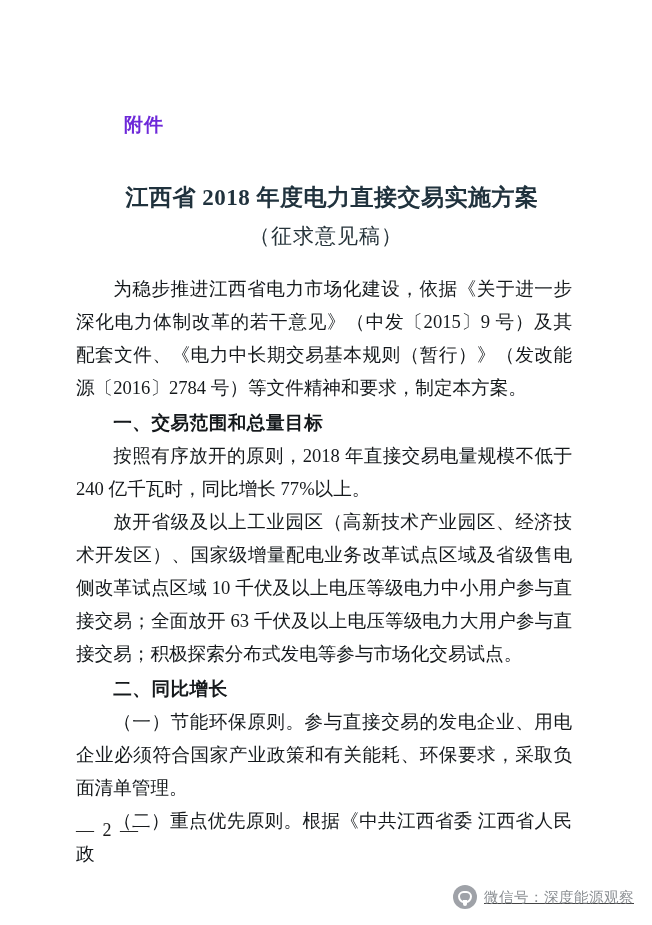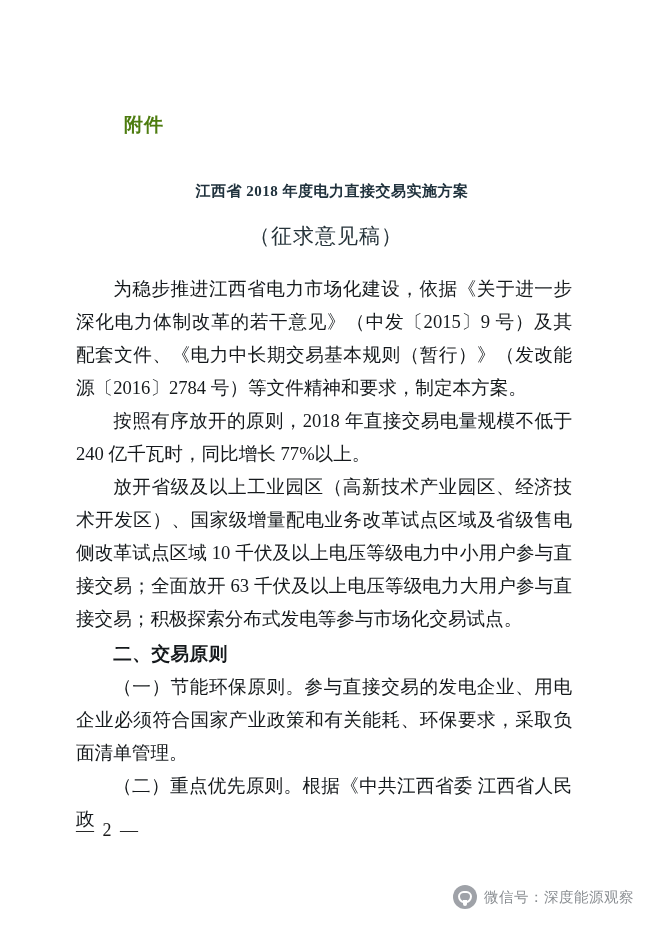--- a/index.html
+++ b/index.html
@@ -21,30 +21,30 @@
     height: 925px;
     box-sizing: border-box;
   }
   .attachment-label {
     position: absolute;
     left: 76px;
     top: 112px;
     font-size: 19px;
     font-weight: bold;
     letter-spacing: 1px;
-    color: #4d7c0f;
+    color: #6d28d9;
     padding-left: 48px;
   }
   .doc-title {
     position: absolute;
     left: 12px;
     right: 0;
     top: 182px;
     text-align: center;
-    font-size: 15px;
+    font-size: 23px;
     font-weight: bold;
     letter-spacing: 0.5px;
     color: #20323d;
   }
   .doc-subtitle {
     position: absolute;
     left: 0;
     right: 0;
     top: 222px;
     text-align: center;
@@ -81,20 +81,21 @@
     color: #1a1a1a;
   }
   .watermark {
     position: absolute;
     right: 18px;
     bottom: 16px;
     display: flex;
     align-items: center;
     gap: 7px;
     opacity: 0.82;
+    text-decoration: underline;
   }
   .wm-logo {
     width: 24px;
     height: 24px;
     border-radius: 50%;
     background: #8a8e95;
     position: relative;
     flex: 0 0 auto;
   }
   .wm-logo::before {
@@ -132,23 +133,24 @@
 <div class="page">
 
   <div class="attachment-label">附件</div>
 
   <div class="doc-title">江西省 2018 年度电力直接交易实施方案</div>
 
   <div class="doc-subtitle">（征求意见稿）</div>
 
   <div class="body-text">
     <p class="para">为稳步推进江西省电力市场化建设，依据《关于进一步深化电力体制改革的若干意见》（中发〔2015〕9 号）及其配套文件、《电力中长期交易基本规则（暂行）》（发改能源〔2016〕2784 号）等文件精神和要求，制定本方案。</p>
+    <p class="heading">一、交易范围和总量目标</p>
     <p class="para">按照有序放开的原则，2018 年直接交易电量规模不低于 240 亿千瓦时，同比增长 77%以上。</p>
     <p class="para">放开省级及以上工业园区（高新技术产业园区、经济技术开发区）、国家级增量配电业务改革试点区域及省级售电侧改革试点区域 10 千伏及以上电压等级电力中小用户参与直接交易；全面放开 63 千伏及以上电压等级电力大用户参与直接交易；积极探索分布式发电等参与市场化交易试点。</p>
-    <p class="heading">二、交易原则</p>
+    <p class="heading">二、同比增长</p>
     <p class="para">（一）节能环保原则。参与直接交易的发电企业、用电企业必须符合国家产业政策和有关能耗、环保要求，采取负面清单管理。</p>
     <p class="para">（二）重点优先原则。根据《中共江西省委 江西省人民政</p>
   </div>
 
   <div class="page-number">— 2 —</div>
 
   <div class="watermark">
     <span class="wm-logo"></span>
     <span class="wm-text">微信号：深度能源观察</span>
   </div>

